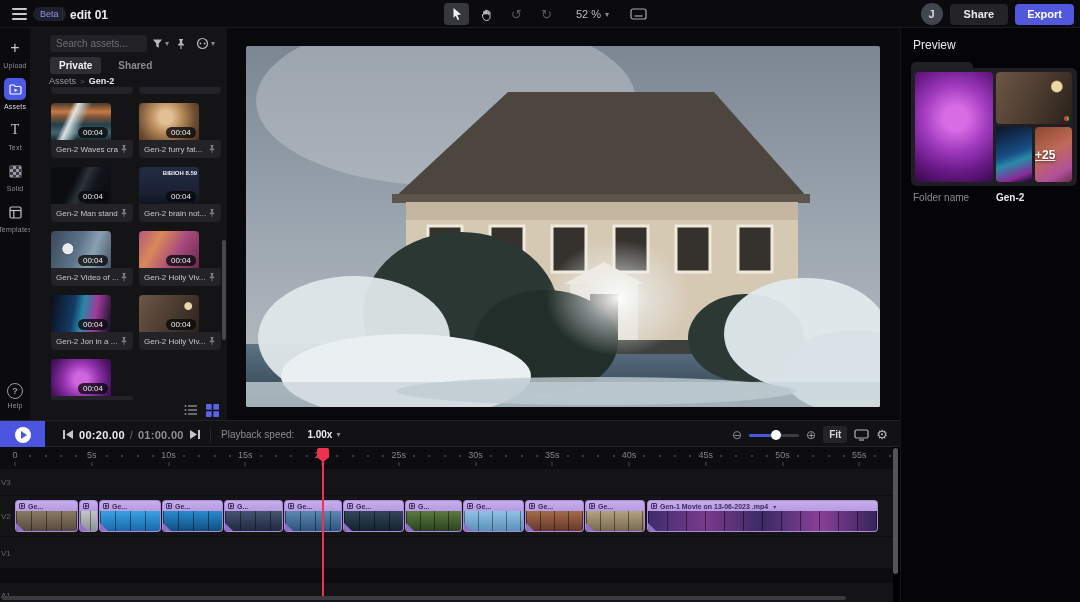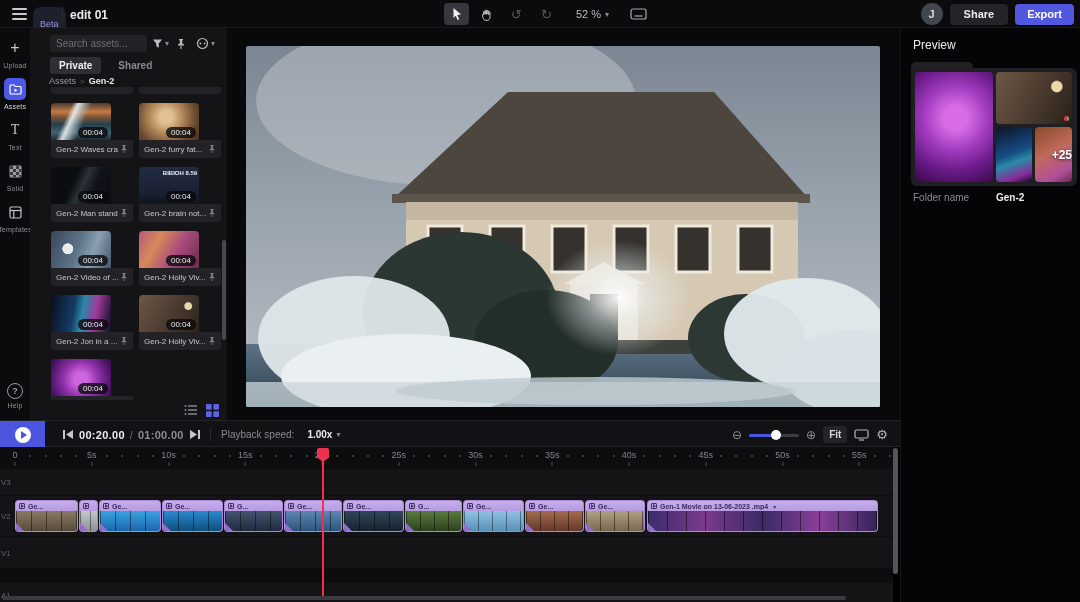--- a/index.html
+++ b/index.html
@@ -3,21 +3,21 @@
 <meta charset="utf-8">
 <style>
   html,body{margin:0;padding:0;background:#000;}
   *{box-sizing:border-box;font-family:"Liberation Sans","DejaVu Sans",sans-serif;}
   .stage{position:relative;width:1080px;height:602px;background:#000;overflow:hidden;color:#e8e8ea;}
 
   
   .topbar{position:absolute;left:0;top:0;width:1080px;height:28px;background:#0b0b0d;border-bottom:1px solid #1b1b1f;}
   .hamburger{position:absolute;left:12px;top:8px;width:15px;height:12px;display:flex;flex-direction:column;justify-content:space-between;cursor:pointer;}
   .hamburger i{display:block;height:2px;background:#c9c9ce;border-radius:1px;}
-  .beta{position:absolute;left:33px;top:7px;font-size:9px;color:#9096d8;background:#1e2030;border-radius:8px;padding:12px 7px;line-height:10px;}
+  .beta{position:absolute;left:33px;top:7px;font-size:9px;color:#9096d8;background:#1e2030;border-radius:8px;padding:2px 7px;line-height:10px;}
   .tdiv{position:absolute;left:62px;top:7px;width:1px;height:14px;background:#2c2c31;}
   .proj-title{position:absolute;left:70px;top:8px;font-size:12px;font-weight:700;color:#ededf0;}
   .tools{position:absolute;left:444px;top:3px;display:flex;align-items:center;gap:5px;}
   .toolbtn{width:25px;height:22px;border:none;background:transparent;border-radius:4px;display:flex;align-items:center;justify-content:center;color:#cfcfd4;cursor:pointer;padding:0;}
   .toolbtn.active{background:#37373e;}
   .toolbtn.dim{color:#55555c;font-size:13px;}
   .zoomsel{display:flex;align-items:center;gap:4px;background:transparent;border:none;color:#bcbcc2;font-size:11px;margin:0 6px;cursor:pointer;}
   .caret{font-size:8px;color:#8a8a92;}
   .top-right{position:absolute;right:6px;top:3px;display:flex;align-items:center;gap:7px;}
   .avatar{width:22px;height:22px;border-radius:50%;background:#42464e;color:#dadade;font-size:11px;font-weight:700;display:flex;align-items:center;justify-content:center;cursor:pointer;}
@@ -143,21 +143,21 @@
   .pv-title{position:absolute;left:12px;top:10px;font-size:12px;font-weight:400;color:#ececef;}
   .folder{position:absolute;left:10px;top:34px;width:166px;height:124px;}
   .folder-tab{position:absolute;left:0;top:0;width:62px;height:12px;background:#202025;border-radius:5px 5px 0 0;}
   .folder-body{position:absolute;left:0;top:6px;width:166px;height:118px;background:#1e1e23;border-radius:6px;padding:4px;display:flex;gap:3px;}
   .fb-left{width:78px;height:110px;border-radius:4px;background:radial-gradient(circle at 52% 42%,#d86ce4 0 16%,#a23cc0 42%,#6a1a88 70%,#38084a 100%);}
   .fb-right{width:76px;display:flex;flex-direction:column;gap:3px;}
   .fb-top{position:relative;width:76px;height:52px;border-radius:4px;background:radial-gradient(circle at 80% 28%,#ecd9a6 0 7%,transparent 9%),linear-gradient(115deg,#6d5745 0%,#4a3a2e 55%,#292019 100%);}
   .fb-dot{position:absolute;right:3px;bottom:3px;width:5px;height:5px;border-radius:50%;background:linear-gradient(90deg,#e03a3a 50%,#3ac06a 50%);}
   .fb-bottom{display:flex;gap:3px;}
   .fb-neon{width:36px;height:55px;border-radius:4px;background:linear-gradient(160deg,#0d1326 0%,#174e86 48%,#2a8aa8 62%,#8a2a9a 85%,#100a20 100%);}
-  .fb-party{position:relative;width:37px;height:55px;border-radius:4px;background:linear-gradient(150deg,#8a4a2a 0%,#c06a5a 45%,#b0509a 80%,#6a2a50 100%);display:flex;align-items:center;justify-content:flex-end;}
+  .fb-party{position:relative;width:37px;height:55px;border-radius:4px;background:linear-gradient(150deg,#8a4a2a 0%,#c06a5a 45%,#b0509a 80%,#6a2a50 100%);display:flex;align-items:center;justify-content:flex-start;text-decoration:underline;}
   .overflow-badge{color:#fff;font-size:12px;font-weight:700;text-shadow:0 1px 3px rgba(0,0,0,.7);}
   .pv-details{position:absolute;left:12px;top:160px;width:156px;}
   .pv-row{position:relative;height:23px;}
   .pv-label{position:absolute;left:0;top:4px;font-size:10px;color:#8a8a92;}
   .pv-value{position:absolute;left:83px;top:4px;font-size:10px;font-weight:700;color:#ececef;}
 </style>
 </head>
 <body>
 
 <div class="stage">

